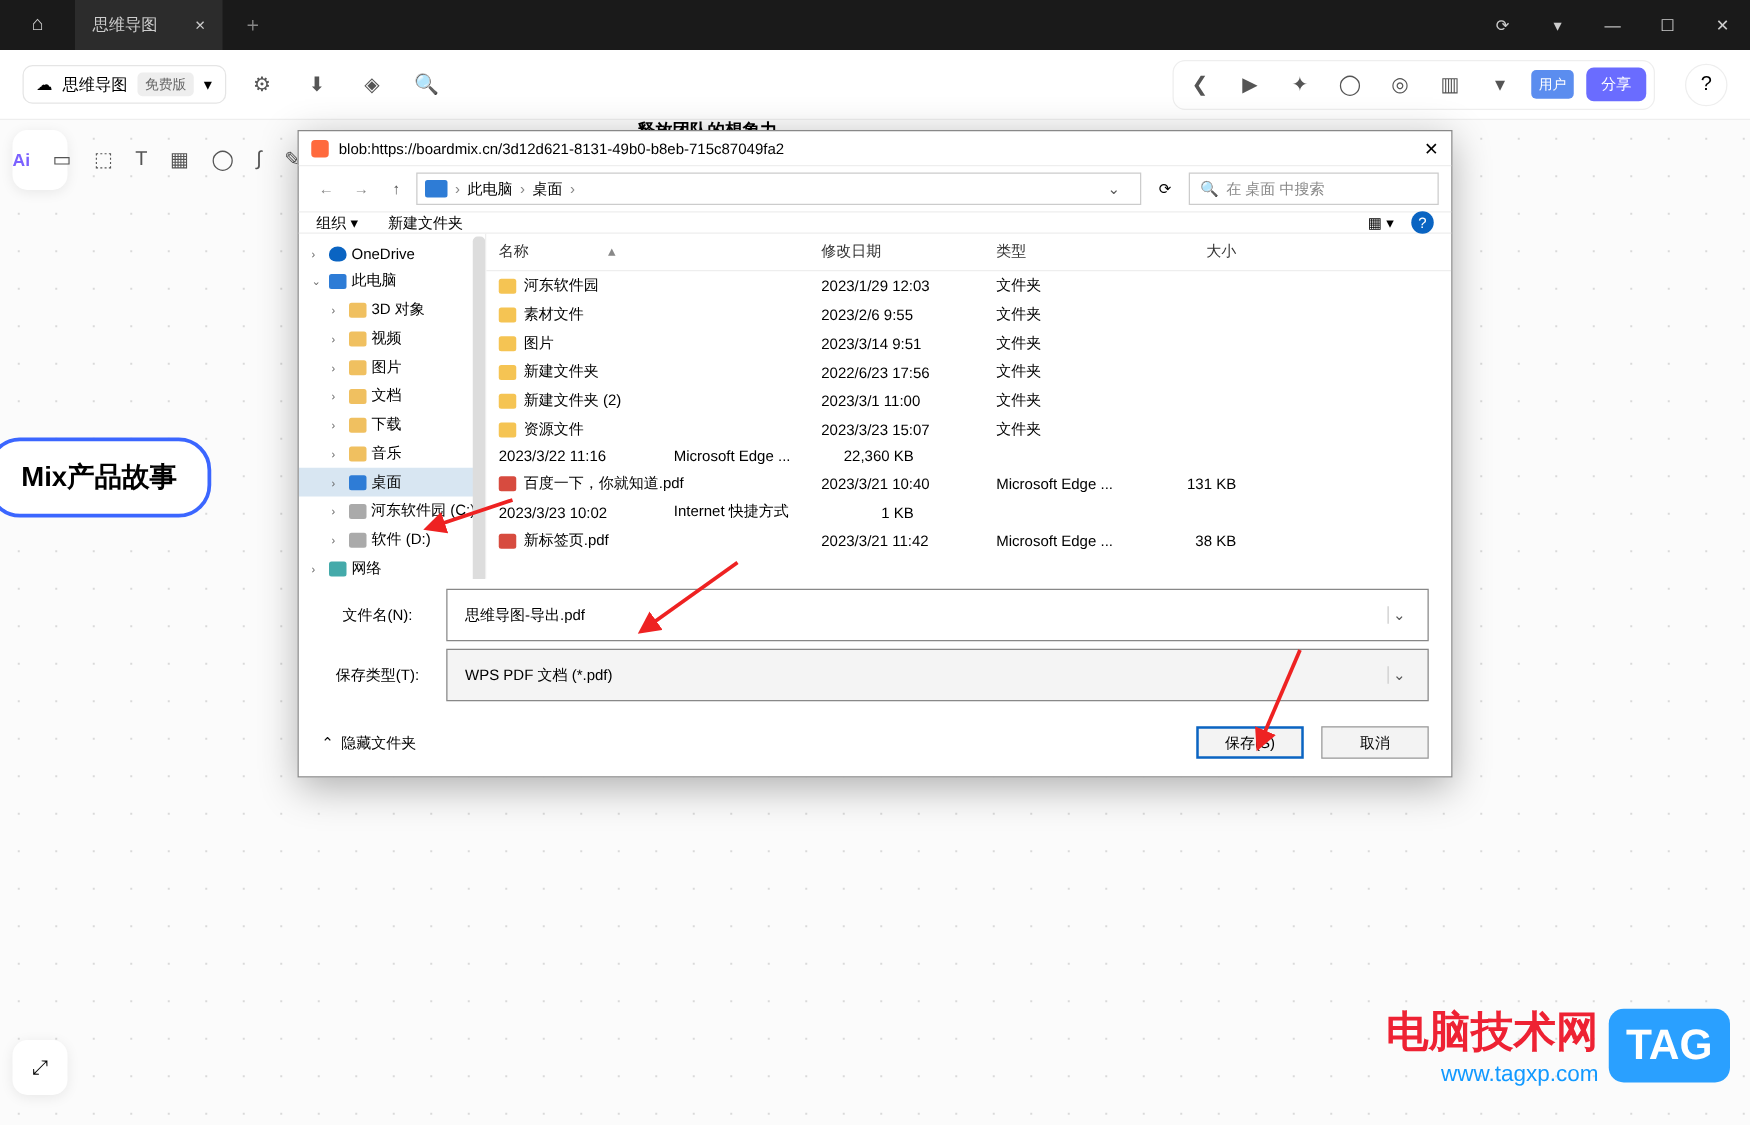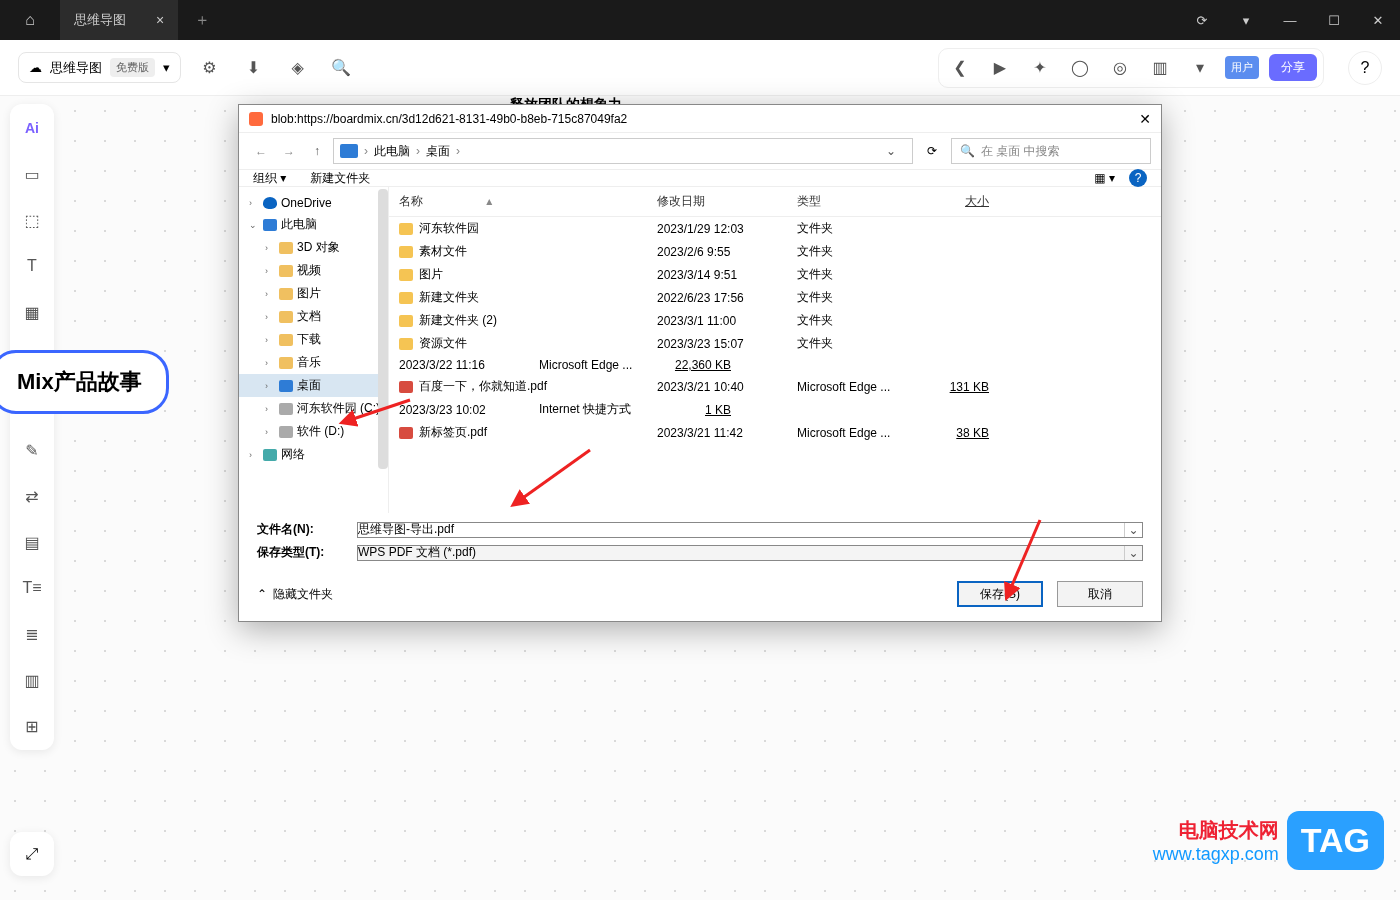--- a/index.html
+++ b/index.html
@@ -23,21 +23,21 @@
 .apptool .btn-user { background:#5b8def; color:#fff; font-size:11px; border-radius:4px; padding:4px 6px; }
 .apptool .btn-share { background:#6a6cff; color:#fff; font-size:12px; border-radius:6px; padding:5px 12px; }
 .apptool .q { width:34px; height:34px; border:1px solid #eee; border-radius:50%; display:flex; align-items:center; justify-content:center; margin-left:10px; }
 
 
 .canvas { position:absolute; top:96px; left:0; right:0; bottom:0; background:#fbfbfb;
   background-image:radial-gradient(#d9d9d9 1px, transparent 1px);
   background-size:30px 30px; }
 
 
-.palette { position:absolute; top:104px; left:10px; width:44px; background:#fff; border-radius:12px; box-shadow:0 2px 10px rgba(0,0,0,.08); display:flex; flex-direction:column; align-items:center; padding:10px 0; gap:18px; }
+.palette { position:absolute; top:104px; left:10px; width:44px; background:#fff; border-radius:12px; box-shadow:0 2px 10px rgba(0,0,0,.08); display:flex; flex-direction:row; align-items:center; padding:10px 0; gap:18px; }
 .palette .t { width:28px; height:28px; display:flex; align-items:center; justify-content:center; color:#555; font-size:16px; }
 .palette .ai { color:#7b61ff; font-weight:700; font-size:14px; }
 .corner { position:absolute; left:10px; bottom:24px; width:44px; height:44px; background:#fff; border-radius:12px; box-shadow:0 2px 10px rgba(0,0,0,.08); display:flex; align-items:center; justify-content:center; }
 
 
 .node { position:absolute; top:350px; left:-10px; border:3px solid #3b66ff; border-radius:26px; padding:14px 24px; background:#fff; font-size:22px; font-weight:600; }
 
 
 .dialog { position:absolute; top:104px; left:238px; width:924px; height:518px; background:#fff; border:1px solid #888; box-shadow:0 8px 30px rgba(0,0,0,.3); display:flex; flex-direction:column; font-size:12px; }
 .dlg-title { height:28px; display:flex; align-items:center; padding:0 10px; gap:8px; border-bottom:1px solid #eee; }
@@ -60,44 +60,44 @@
 .tree-row .chev { width:10px; color:#666; font-size:9px; }
 .tree-row .ic { width:14px; height:12px; display:inline-block; }
 .ic-cloud { background:#0a64c2; border-radius:50% 50% 40% 40%; }
 .ic-pc { background:#2e7cd6; border-radius:2px; }
 .ic-gen { background:#f0c060; border-radius:2px; }
 .ic-disk { background:#aaa; border-radius:2px; }
 .ic-net { background:#4aa; border-radius:2px; }
 .filelist { flex:1; overflow:auto; }
 .fl-head { display:flex; border-bottom:1px solid #eee; color:#333; }
 .fl-head div { padding:6px 10px; }
-.c-name { flex:0 0 258px; } .c-date { flex:0 0 140px; } .c-type { flex:0 0 122px; } .c-size { flex:0 0 90px; text-align:right;text-decoration:underline; }
+.c-name { flex:0 0 258px; } .c-date { flex:0 0 140px; } .c-type { flex:0 0 122px; } .c-size { flex:0 0 90px; text-align:right; }
 .fl-row { display:flex; align-items:center; }
 .fl-row div { padding:3px 10px; }
 .fic { width:14px; height:12px; display:inline-block; margin-right:6px; vertical-align:middle; }
 .fic.folder { background:#f5c453; border-radius:2px; }
 .fic.pdf { background:#d74b3f; border-radius:2px; }
 .fic.link { background:#6aa9e9; border-radius:2px; }
 .dlg-fields { padding:8px 18px 0; }
 .field { display:flex; align-items:center; gap:10px; margin-bottom:6px; }
-.field label { width:90px; text-align:left;font-weight:bold; }
-.field .box { flex:1; height:16px; border:1px solid #888; background:#fff; padding:0 0; display:flex; align-items:center; }
+.field label { width:90px; text-align:center; }
+.field .box { flex:1; height:42px; border:1px solid #888; background:#fff; padding:0 14px; display:flex; align-items:center; }
 .field .dd { width:18px; text-align:center; border-left:1px solid #ccc; color:#555; }
 .dlg-foot { display:flex; align-items:center; padding:14px 18px; gap:14px; }
 .dlg-foot .hide { display:flex; align-items:center; gap:6px; }
 .dlg-foot .btn { width:86px; height:26px; border:1px solid #999; background:#f3f3f3; display:flex; align-items:center; justify-content:center; }
 .dlg-foot .btn.primary { border:2px solid #0a64c2; }
 
 
 .arrow { position:absolute; pointer-events:none; }
 
 
 .wm { position:absolute; right:16px; bottom:30px; display:flex; align-items:center; gap:8px; }
 .wm .txt { text-align:right; }
-.wm .l1 { color:#e23; font-size:20px; font-weight:700; }
+.wm .l1 { color:#e23; font-size:34px; font-weight:700; }
 .wm .l2 { color:#19f; font-size:18px; }
 .wm .tag { background:#2aa0ff; color:#fff; font-size:34px; font-weight:800; padding:10px 14px; border-radius:12px; }
 </style>
 </head>
 <body>
 
 <div class="winbar">
   <div class="home-ic">⌂</div>
   <div class="tab">
     <span>思维导图</span>

